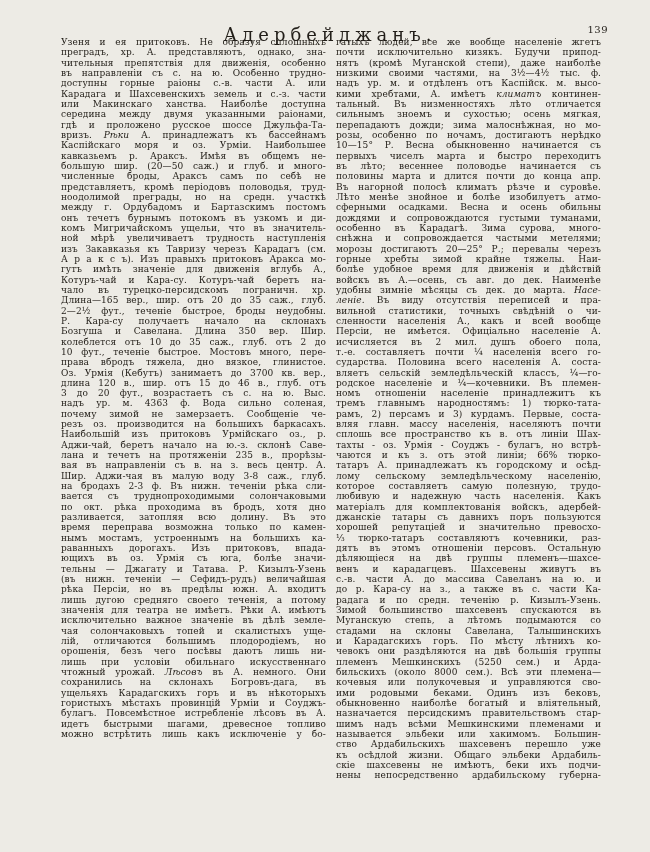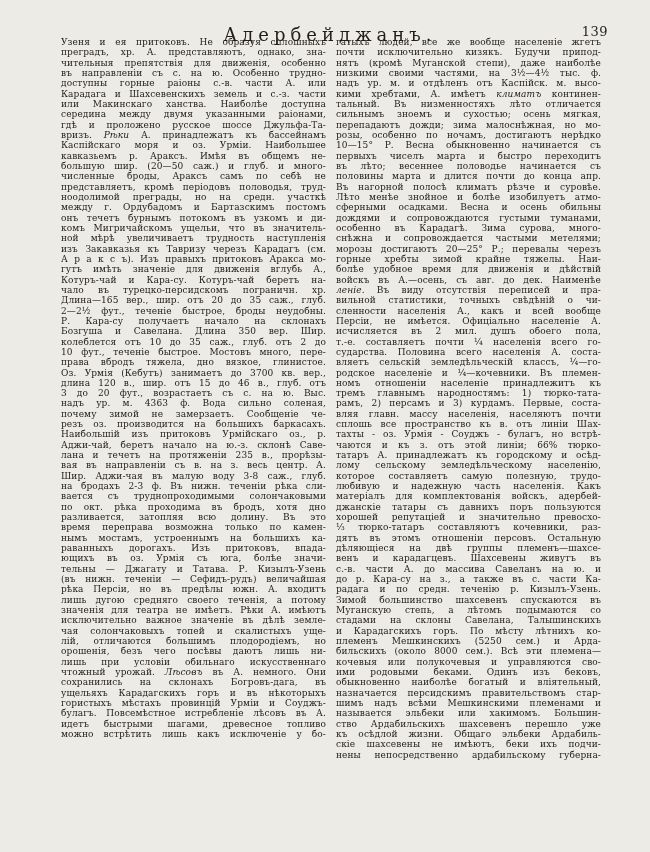--- a/index.html
+++ b/index.html
@@ -31,21 +31,21 @@
     text-align: center;
     font-size: 18px;
     font-weight: normal;
     letter-spacing: 5px;
     white-space: nowrap;
   }
   .page-number {
     position: absolute;
     right: -8px;
     top: 0;
-    font-size: 13px;
+    font-size: 10px;
     letter-spacing: 0.5px;
   }
   .columns {
     position: absolute;
     top: 37px;
     left: 61px;
     width: 540px;
     display: flex;
     gap: 10px;
   }
@@ -166,20 +166,21 @@
         <div class="line">Въ нагорной полосѣ климатъ рѣзче и суровѣе.</div>
         <div class="line">Лѣто менѣе знойное и болѣе изобилуетъ атмо-</div>
         <div class="line">сферными осадками. Весна и осень обильны</div>
         <div class="line">дождями и сопровождаются густыми туманами,</div>
         <div class="line">особенно въ Карадагѣ. Зима сурова, много-</div>
         <div class="line">снѣжна и сопровождается частыми метелями;</div>
         <div class="line">морозы достигаютъ 20—25° Р.; перевалы черезъ</div>
         <div class="line">горные хребты зимой крайне тяжелы. Наи-</div>
         <div class="line">болѣе удобное время для движенія и дѣйствій</div>
         <div class="line">войскъ въ А.—осень, съ авг. до дек. Наименѣе</div>
+        <div class="line">удобны зимніе мѣсяцы съ дек. до марта. <em>Насе-</em></div>
         <div class="line"><em>леніе.</em> Въ виду отсутствія переписей и пра-</div>
         <div class="line">вильной статистики, точныхъ свѣдѣній о чи-</div>
         <div class="line">сленности населенія А., какъ и всей вообще</div>
         <div class="line">Персіи, не имѣется. Офиціально населеніе А.</div>
         <div class="line">исчисляется въ 2 мил. душъ обоего пола,</div>
         <div class="line">т.-е. составляетъ почти ¼ населенія всего го-</div>
         <div class="line">сударства. Половина всего населенія А. соста-</div>
         <div class="line">вляетъ сельскій земледѣльческій классъ, ¼—го-</div>
         <div class="line">родское населеніе и ¼—кочевники. Въ племен-</div>
         <div class="line">номъ отношеніи населеніе принадлежитъ къ</div>
@@ -200,20 +201,21 @@
         <div class="line">дятъ въ этомъ отношеніи персовъ. Остальную</div>
         <div class="line">дѣляющіеся на двѣ группы племенъ—шахсе-</div>
         <div class="line">венъ и карадагцевъ. Шахсевены живутъ въ</div>
         <div class="line">с.-в. части А. до массива Савеланъ на ю. и</div>
         <div class="line">до р. Кара-су на з., а также въ с. части Ка-</div>
         <div class="line">радага и по средн. теченію р. Кизылъ-Узень.</div>
         <div class="line">Зимой большинство шахсевенъ спускаются въ</div>
         <div class="line">Муганскую степь, а лѣтомъ подымаются со</div>
         <div class="line">стадами на склоны Савелана, Талышинскихъ</div>
         <div class="line">и Карадагскихъ горъ. По мѣсту лѣтнихъ ко-</div>
+        <div class="line">чевокъ они раздѣляются на двѣ большія группы</div>
         <div class="line">племенъ Мешкинскихъ (5250 сем.) и Арда-</div>
         <div class="line">бильскихъ (около 8000 сем.). Всѣ эти племена—</div>
         <div class="line">кочевыя или полукочевыя и управляются сво-</div>
         <div class="line">ими родовыми беками. Одинъ изъ бековъ,</div>
         <div class="line">обыкновенно наиболѣе богатый и вліятельный,</div>
         <div class="line">назначается персидскимъ правительствомъ стар-</div>
         <div class="line">шимъ надъ всѣми Мешкинскими племенами и</div>
         <div class="line">называется эльбеки или хакимомъ. Большин-</div>
         <div class="line">ство Ардабильскихъ шахсевенъ перешло уже</div>
         <div class="line">къ осѣдлой жизни. Общаго эльбеки Ардабиль-</div>

